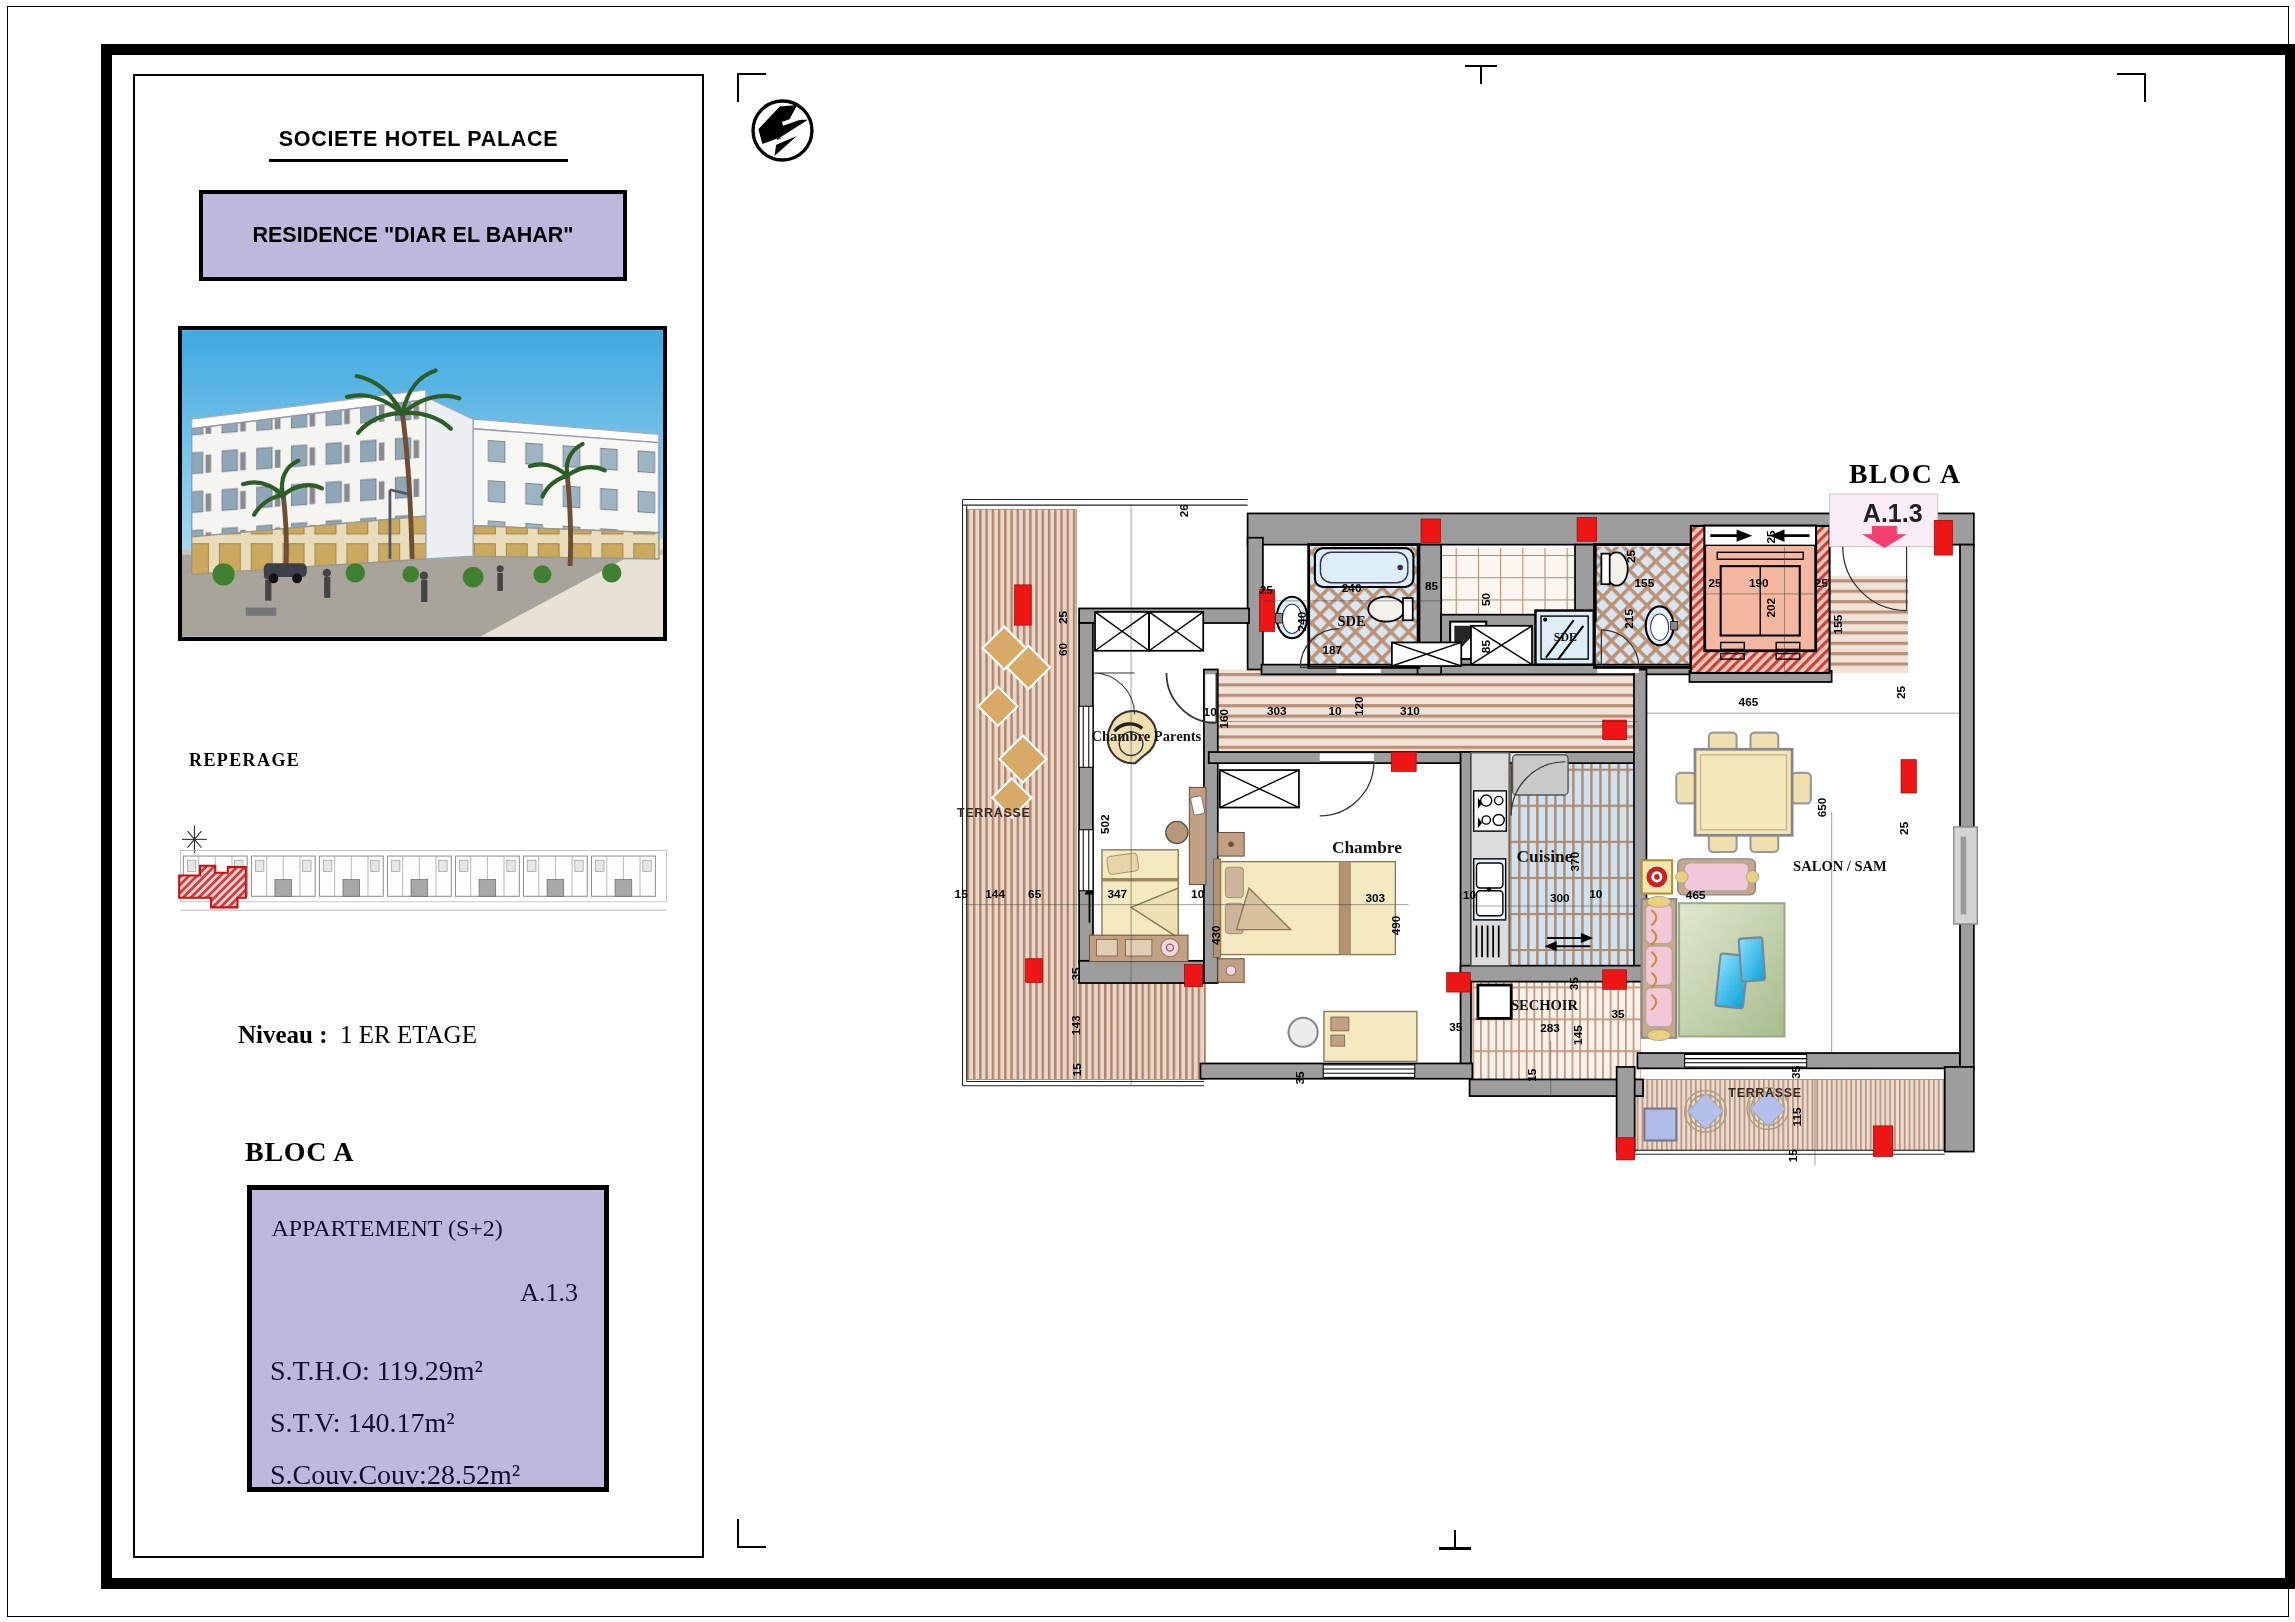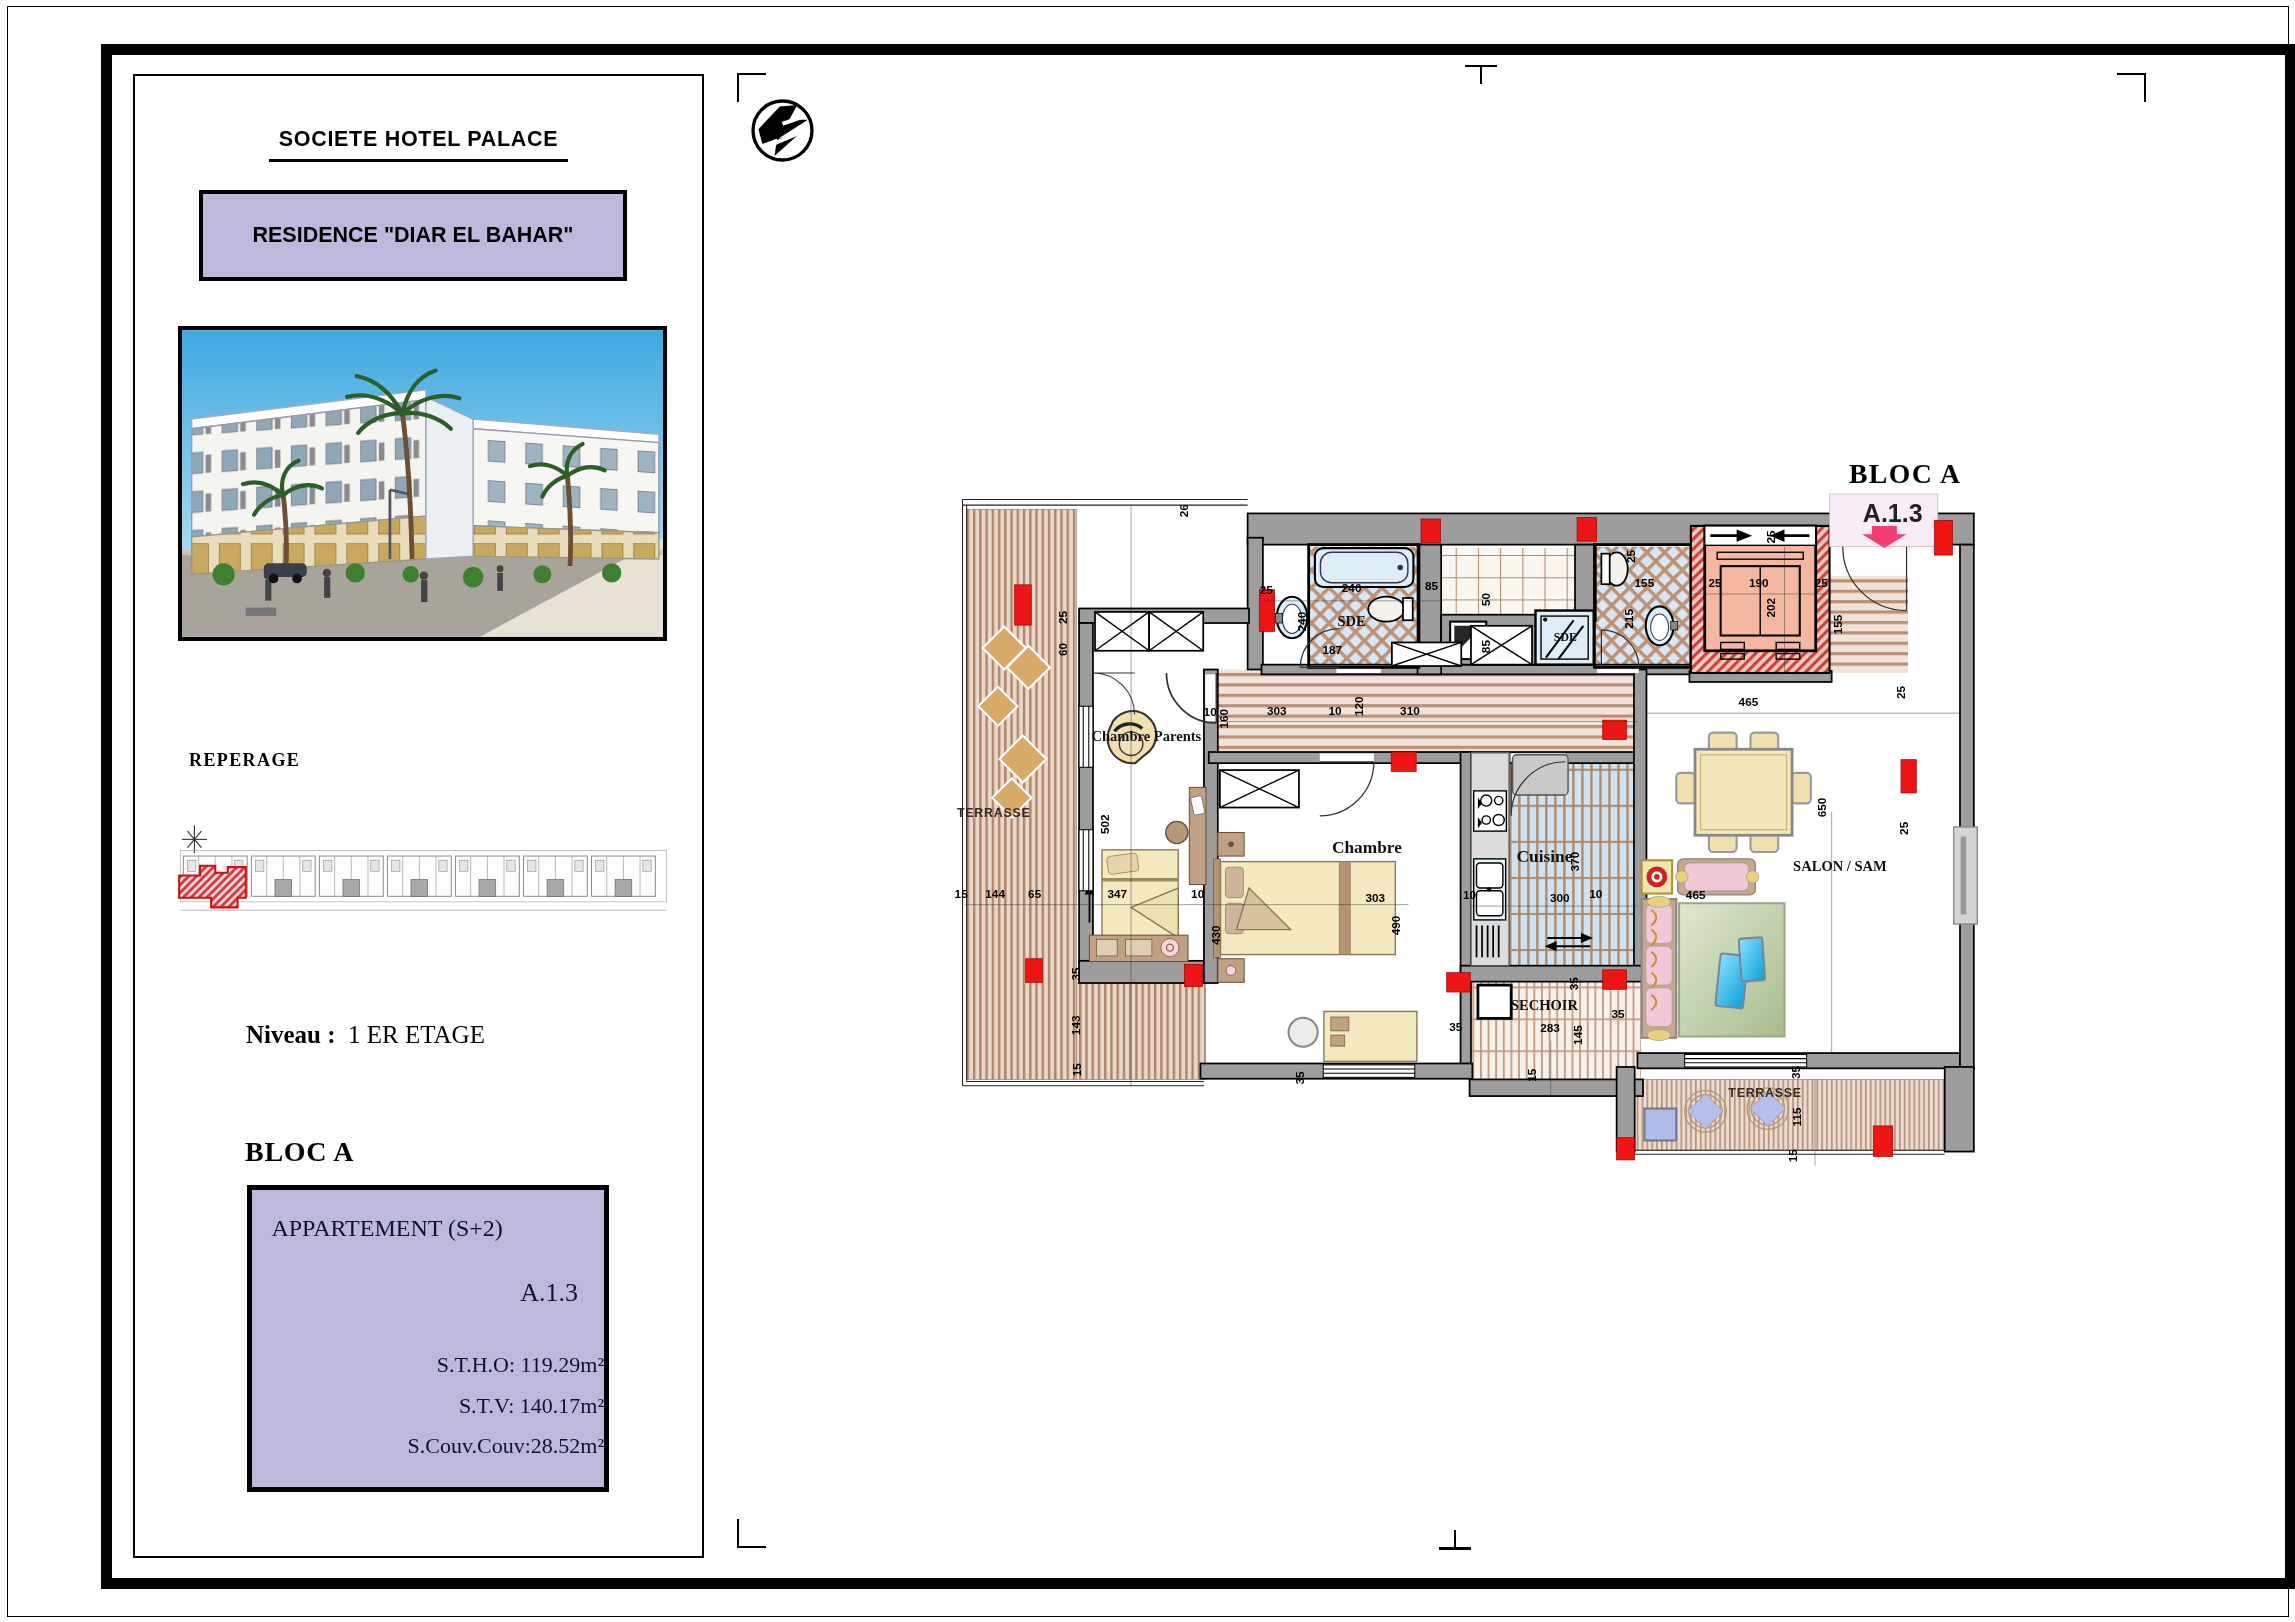--- a/index.html
+++ b/index.html
@@ -10,29 +10,29 @@
   .sidebar{position:absolute;left:133px;top:74px;width:567px;height:1480px;border:2.1px solid #000;background:#fff;}
   .company{margin-top:51px;text-align:center;font-size:21.5px;letter-spacing:0.7px;font-weight:bold;}
   .company span{display:inline-block;padding:0 9.7px 7px 9.7px;border-bottom:3.5px solid #000;}
   .residence-box{position:absolute;left:64px;top:114px;width:420px;height:83px;background:#bdb9dc;
       border:4.9px solid #000;display:flex;align-items:center;justify-content:center;
       font-size:21.5px;font-weight:bold;}
   .render{position:absolute;left:43px;top:250px;width:481px;height:307px;border:4.2px solid #000;background:#9fd4ef;}
   .rep-label{position:absolute;left:54px;top:674px;font-family:Liberation Serif, serif;
       font-weight:bold;font-size:18px;letter-spacing:1.4px;}
   .rep-strip{position:absolute;left:40px;top:737px;}
-  .niveau{position:absolute;left:111px;top:945px;font-family:"Liberation Serif",serif;font-size:25px;}
+  .niveau{position:absolute;left:103px;top:945px;font-family:"Liberation Serif",serif;font-size:25px;}
   .niveau b{margin-right:12.5px;}
   .bloc-label{position:absolute;left:110px;top:1060px;font-family:"Liberation Serif",serif;
       font-weight:bold;font-size:28px;letter-spacing:0.7px;}
   .info-box{position:absolute;left:112px;top:1109px;width:352px;height:297px;background:#bdb9dc;
       border:5.5px solid #000;font-family:"Liberation Serif",serif;font-weight:normal;color:#10102c;}
   .info-title{margin:25px 0 0 19.4px;font-size:24px;}
   .info-unit{margin:36px 26px 0 0;font-size:26px;text-align:right;}
-  .info-lines{margin:37px 0 0 36px;font-size:22px;line-height:1.85;text-align:right;}
+  .info-lines{margin:37px 0 0 18px;font-size:28px;line-height:1.85;}
   .north{position:absolute;left:749px;top:97px;}
   .mark{position:absolute;background:#000;}
   .plan{position:absolute;left:923px;top:444px;}
   
   text.dim{font-family:"Liberation Sans",sans-serif;font-weight:bold;font-size:17px;fill:#000;}
   text.rl{font-family:"Liberation Serif",serif;font-weight:bold;font-size:21px;fill:#111;}
   text.rl-lg{font-family:"Liberation Serif",serif;font-weight:bold;font-size:25px;fill:#111;}
   text.rl-sm{font-family:"Liberation Serif",serif;font-weight:bold;font-size:17px;fill:#111;}
   text.rl-sans{font-family:"Liberation Sans",sans-serif;font-weight:bold;font-size:18px;fill:#3a2a22;letter-spacing:1px;}
   text.bloc-title{font-family:"Liberation Serif",serif;font-weight:bold;font-size:40px;fill:#000;letter-spacing:2px;}

